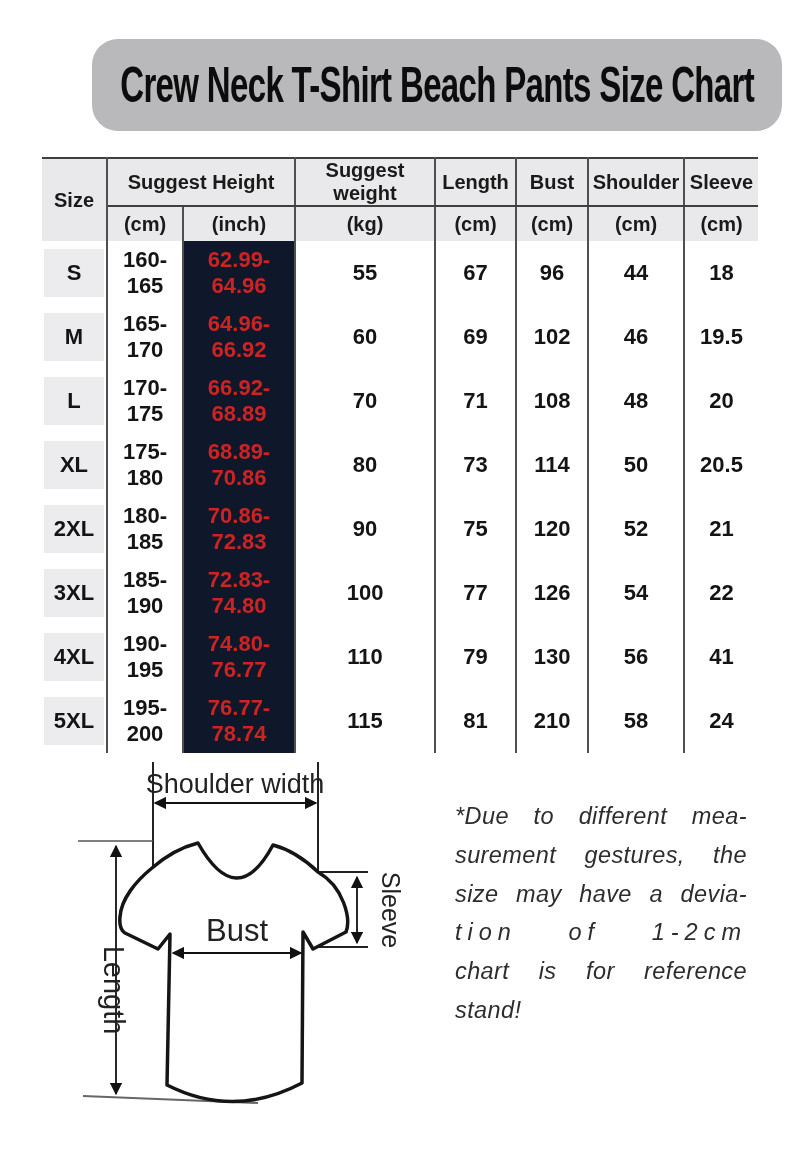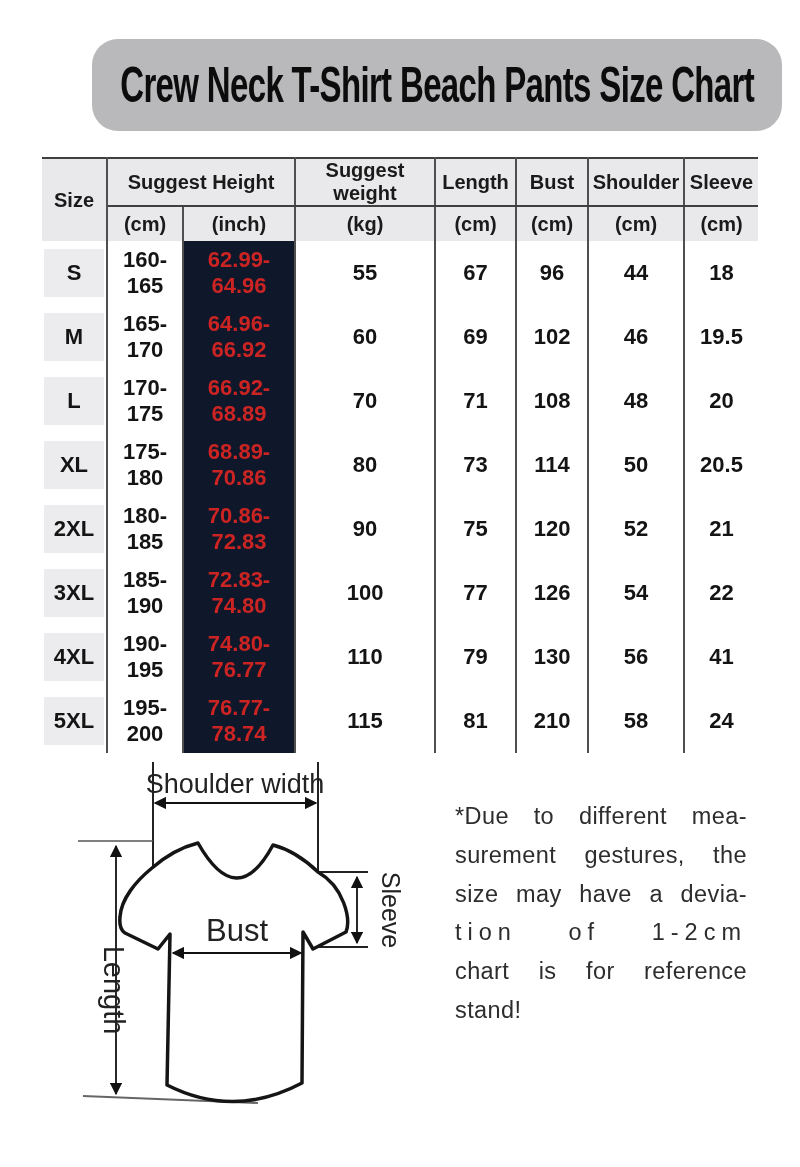--- a/index.html
+++ b/index.html
@@ -39,21 +39,21 @@
   .size-badge{
     margin:8px 2px;height:48px;background:#ececee;
     display:flex;align-items:center;justify-content:center;
   }
   .size-table tbody td.col-height_inch{background:#0f172a;color:#cb2423;}
   
   .diagram{position:absolute;left:18px;top:757px;width:420px;height:352px;}
   
   .note{
     position:absolute;left:455px;top:797px;width:292px;
-    font-size:23.5px;line-height:38.8px;color:#2d2d2d;letter-spacing:0.4px;
+    font-size:23.5px;line-height:38.8px;color:#2d2d2d;letter-spacing:0.4px;font-style:italic;
   }
   .note .note-line{text-align:justify;text-align-last:justify;}
   .note .note-line:nth-child(4){letter-spacing:6px;}
   .note .note-line:last-child{text-align-last:left;}
 </style>
 </head>
 <body>
 
 <main>
 

